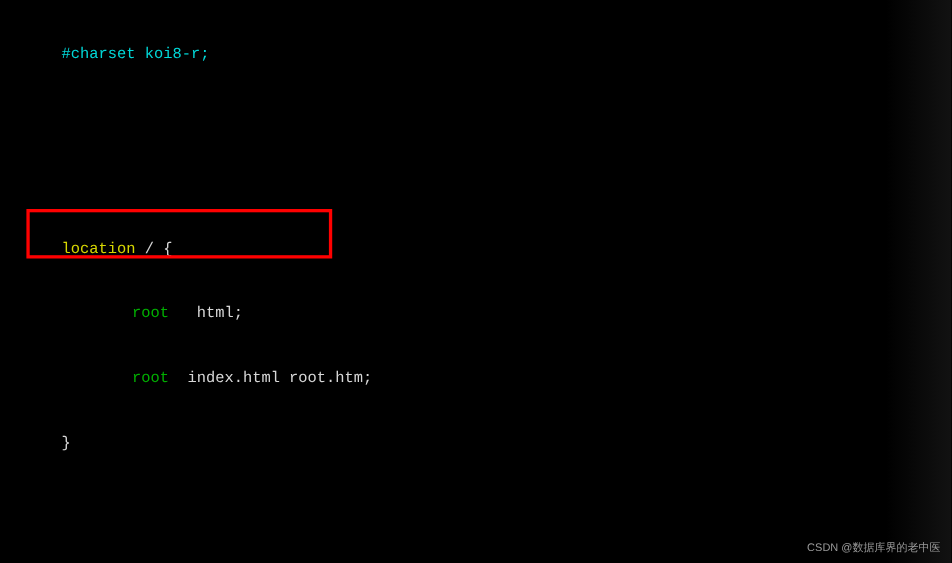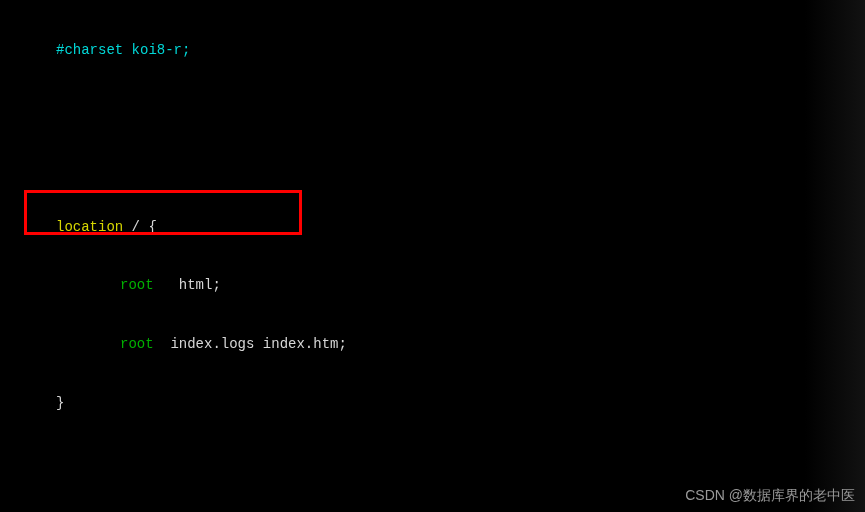--- a/index.html
+++ b/index.html
@@ -40,41 +40,41 @@
     .c-cyan { color: #00d7d7; }
     .c-yellow { color: #d7d700; }
     .c-white { color: #d7d7d7; }
     .c-green { color: #00af00; }
     .watermark {
       position: absolute;
       bottom: 6px;
       right: 10px;
       color: #999;
       font-family: sans-serif;
-      font-size: 14px;
+      font-size: 10px;
     }
     .right-fade {
       position: absolute;
       right: 0;
       top: 0;
       width: 60px;
       height: 100%;
       background: linear-gradient(to right, rgba(0,0,0,0), rgba(20,20,20,0.9));
     }
   </style>
 </head>
 <body>
 
 <div class="code-container">
   <div class="line indent0"><span class="c-cyan">#charset koi8-r;</span></div>
   <div class="line">&nbsp;</div>
   <div class="line">&nbsp;</div>
   <div class="line indent0"><span class="c-yellow">location</span><span class="c-white"> / {</span></div>
   <div class="line indent1"><span class="c-green">root</span><span class="c-white">   html;</span></div>
-  <div class="line indent1"><span class="c-green">root</span><span class="c-white">  index.logs index.htm;</span></div>
+  <div class="line indent1"><span class="c-green">root</span><span class="c-white">  index.html root.htm;</span></div>
   <div class="line indent0"><span class="c-white">}</span></div>
   <div class="line">&nbsp;</div>
   
   
   
   
   
   
   
   

